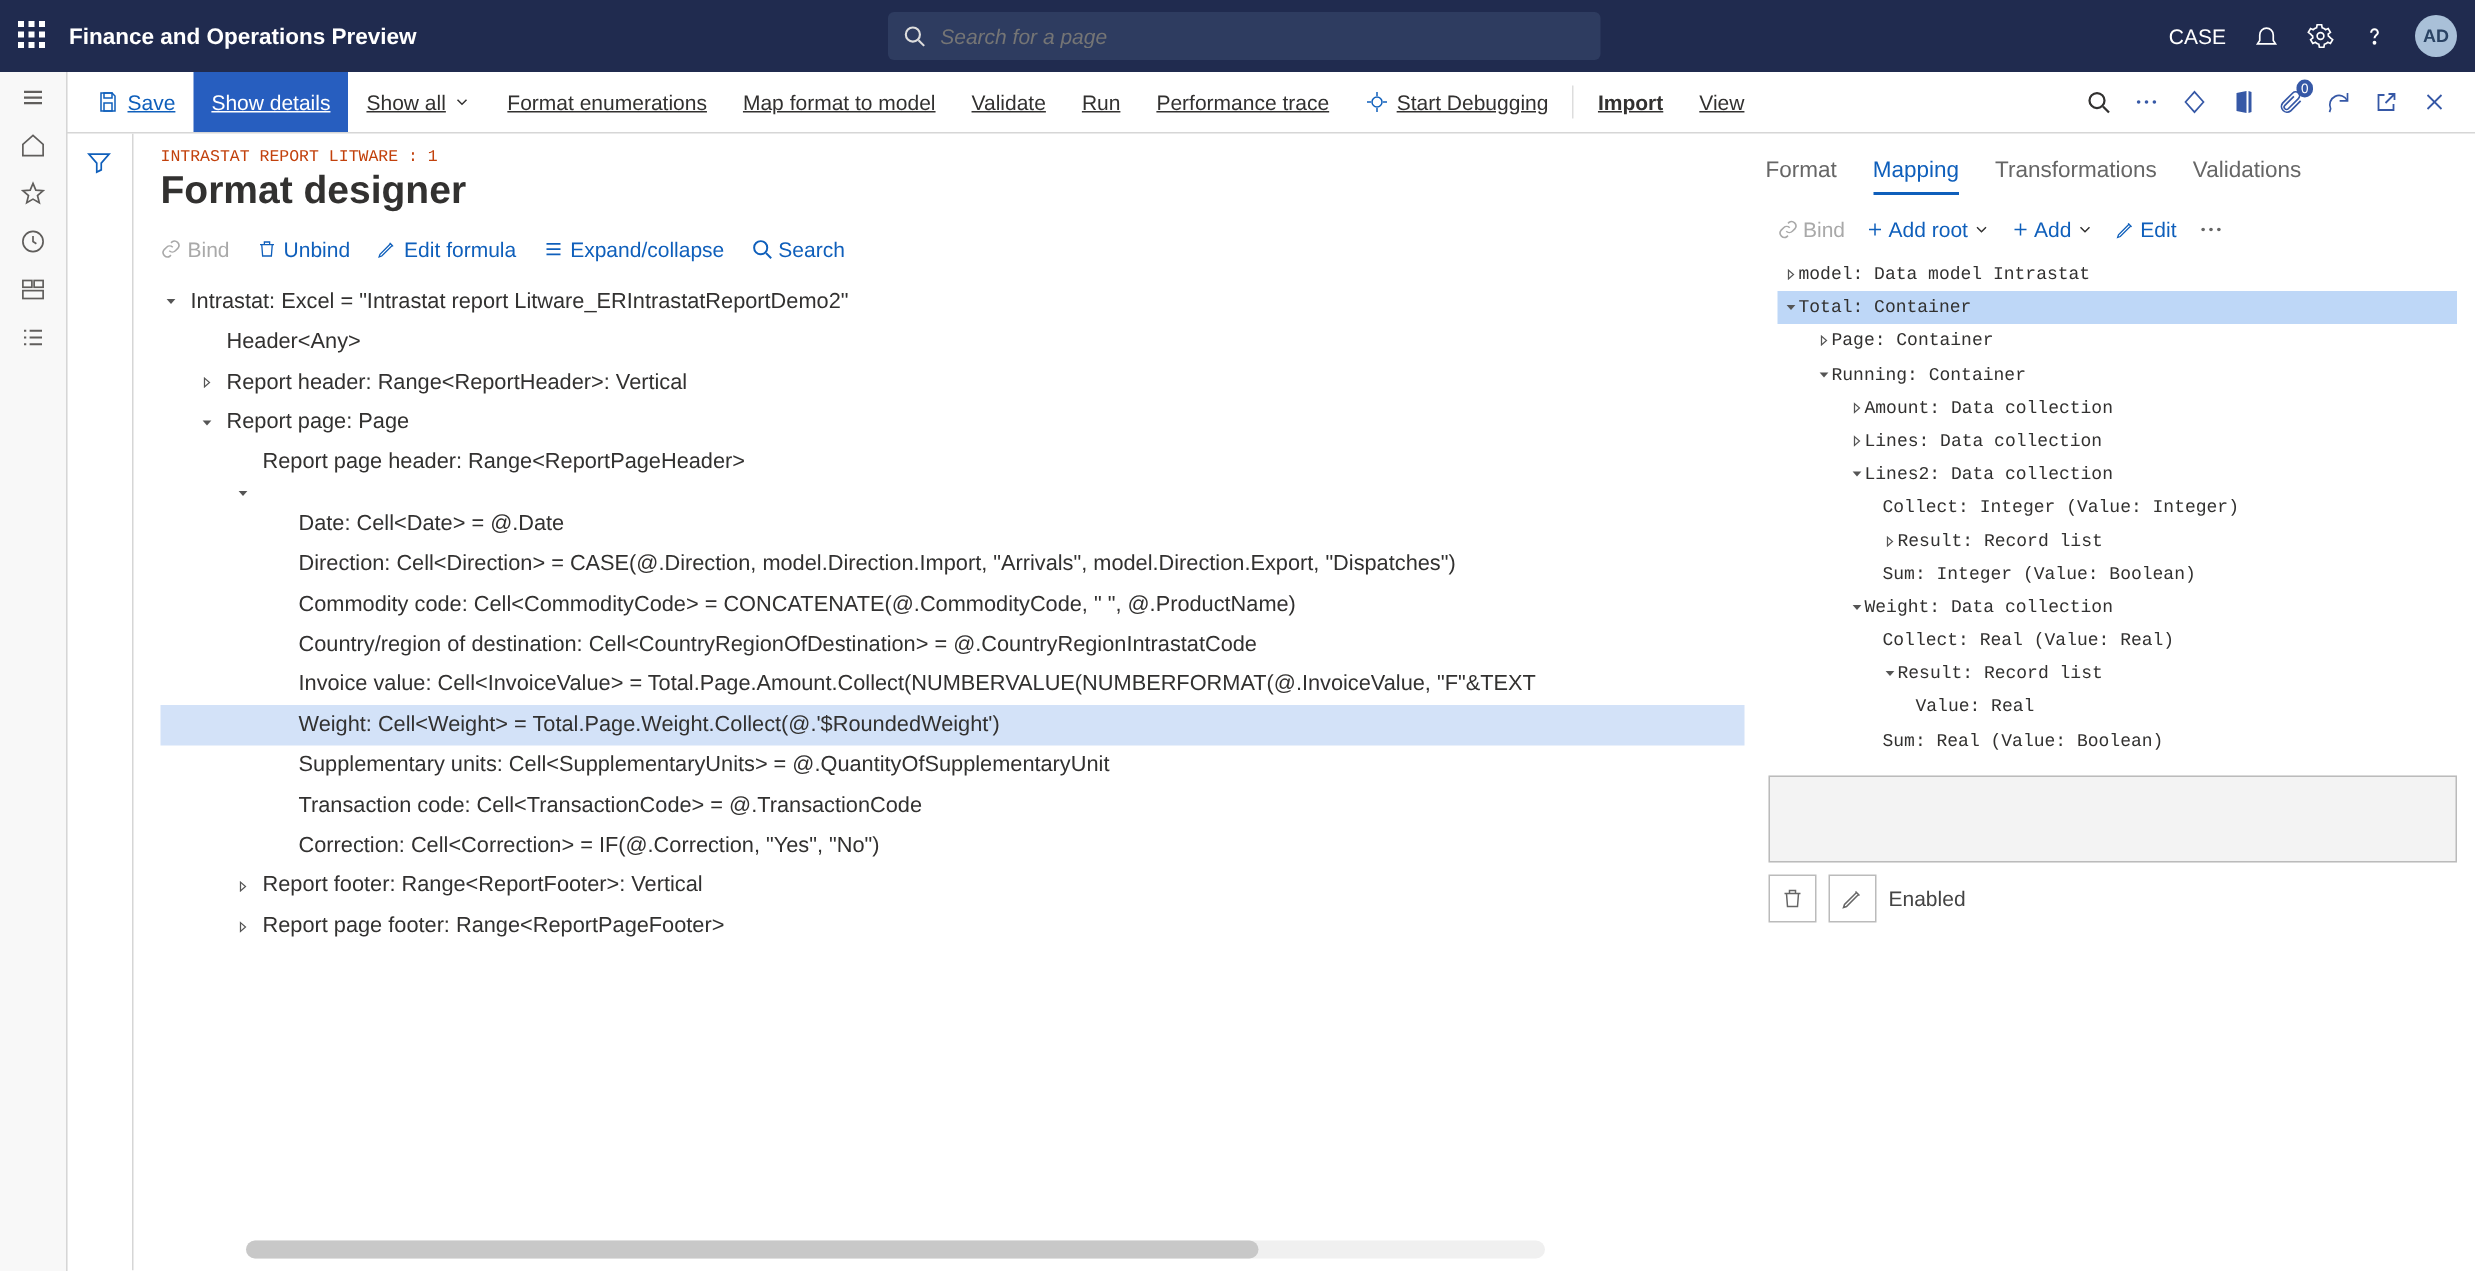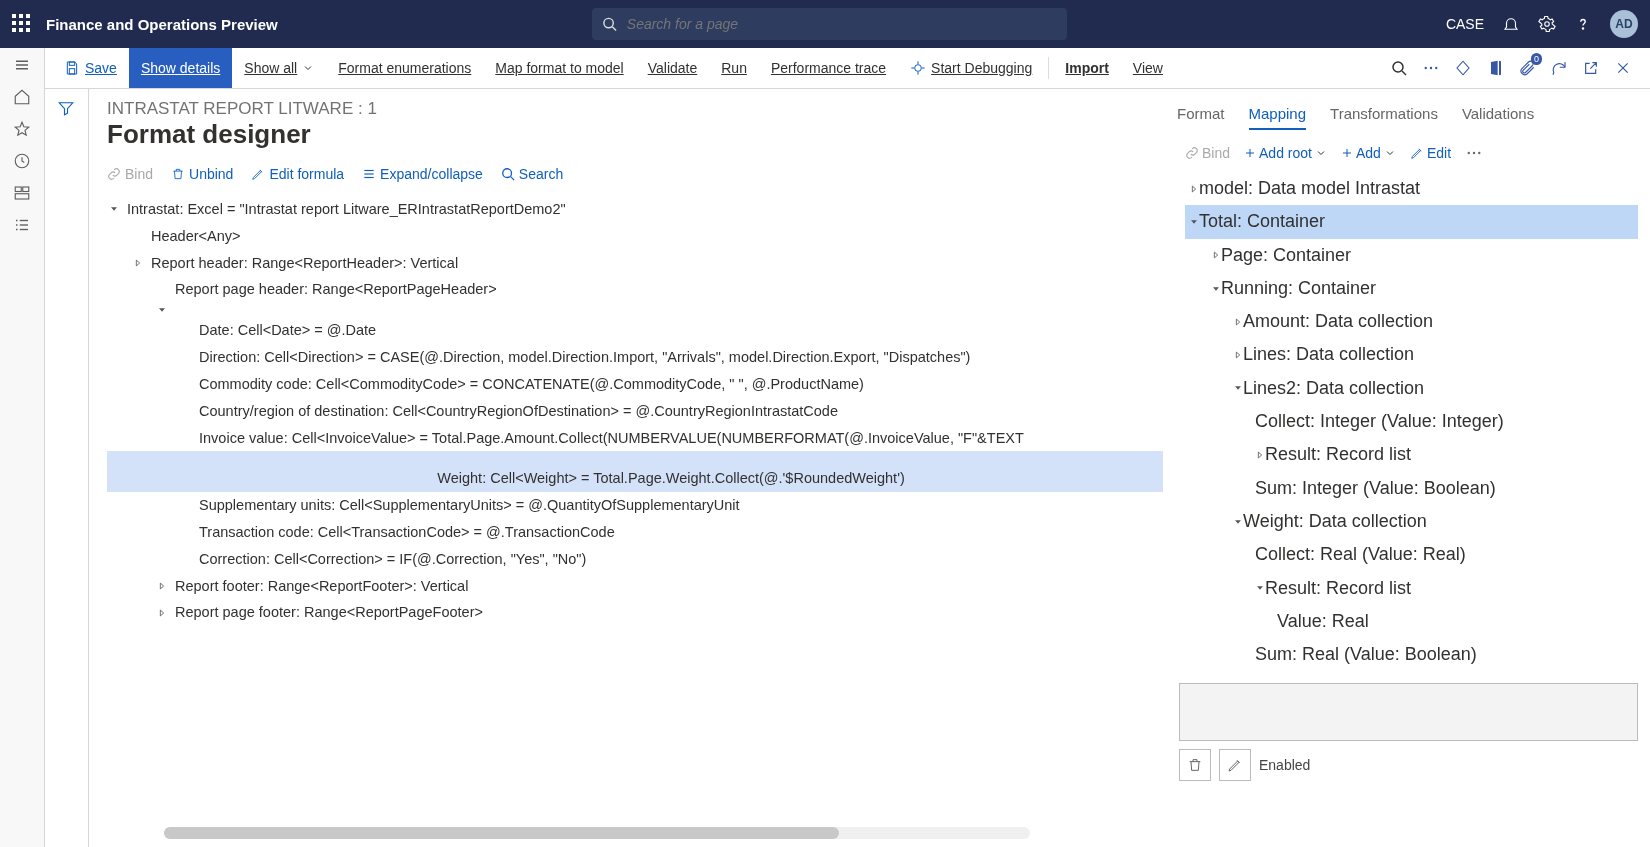--- a/index.html
+++ b/index.html
@@ -36,41 +36,41 @@
 .cmd-right{margin-left:auto;display:flex;align-items:center;gap:14px;padding-right:10px;}
 .cmd-right .ico{cursor:pointer;color:#3658a6;width:18px;height:18px;display:flex;align-items:center;justify-content:center;position:relative;}
 .badge{position:absolute;top:-6px;right:-6px;background:#3658a6;color:#fff;border-radius:8px;font-size:9px;padding:0 3px;line-height:12px;}
 
 
 .content{flex:1;display:flex;overflow:hidden;}
 .filter-col{width:44px;border-right:1px solid var(--cmd-bd);display:flex;justify-content:center;padding-top:10px;}
 .filter-col .i{color:var(--link);cursor:pointer;}
 .main{flex:1;display:flex;overflow:hidden;}
 .left-pane{flex:1;min-width:0;padding:10px 0 0 0;overflow:hidden;display:flex;flex-direction:column;}
-.crumb{font-size:17px;color:#737373;padding:0 0 0 18px;}
+.crumb{font-size:11px;color:#c2410c;padding:0 0 0 18px;font-family:Liberation Mono, monospace;}
 .page-title{font-size:26px;font-weight:600;padding:0 0 8px 18px;}
 .toolbar2{display:flex;gap:18px;padding:8px 0 10px 18px;color:var(--link);font-size:14px;align-items:center;}
 .toolbar2 .tbtn{display:flex;align-items:center;gap:4px;cursor:pointer;}
 .toolbar2 .tbtn.disabled{color:#a9a9a9;}
 
 .tree{padding:4px 10px 10px 18px;overflow:auto;font-size:14.5px;line-height:1.85;}
 .tree .node{display:flex;align-items:center;white-space:nowrap;}
 .tree .arrow{width:14px;height:14px;display:inline-flex;align-items:center;justify-content:center;margin-right:6px;flex-shrink:0;}
 .tree .arrow svg{color:#555;}
-.tree .node.highlight{background:var(--highlight);flex-direction:column;}
+.tree .node.highlight{background:var(--highlight);}
 
 
 .right-pane{width:465px;border-left:none;padding:10px 12px 0 0;display:flex;flex-direction:column;overflow:hidden;}
 .tabs{display:flex;gap:24px;padding:0 0 0 4px;border-bottom:none;font-size:15px;color:#666;}
 .tabs .tab{padding:6px 0;cursor:pointer;}
 .tabs .tab.active{color:var(--link);border-bottom:2px solid var(--link);font-weight:400;}
 .rtoolbar{display:flex;gap:14px;padding:14px 0 10px 12px;color:var(--link);align-items:center;}
 .rtoolbar .tbtn{display:flex;align-items:center;gap:3px;cursor:pointer;}
 .rtoolbar .tbtn.disabled{color:#a9a9a9;}
-.rtree{padding:0px 0 6px 12px;overflow:auto;font-size:18px;line-height:1.85;}
+.rtree{padding:0px 0 6px 12px;overflow:auto;font-size:12px;line-height:1.85;font-family:Liberation Mono, monospace;}
 .rtree .node{display:flex;align-items:center;white-space:nowrap;}
 .rtree .node.selected{background:var(--row-sel);}
 
 .formula-box{margin:6px 0 0 6px;height:56px;border:1px solid #bbb;background:#f3f3f3;}
 .below-box{display:flex;align-items:center;gap:8px;padding:8px 0 0 6px;}
 .icon-btn{width:30px;height:30px;border:1px solid #bbb;display:flex;align-items:center;justify-content:center;background:#fff;cursor:pointer;color:#666;}
 
 .hscroll{position:absolute;left:120px;right:620px;bottom:8px;height:12px;}
 .hscroll .track{height:12px;background:#f0f0f0;border-radius:6px;}
 .hscroll .thumb{position:absolute;left:0;top:0;bottom:0;width:78%;background:#c8c8c8;border-radius:6px;}
@@ -331,20 +331,28 @@
               <span>Header&lt;Any&gt;</span>
             </div>
             <div class="node" style="padding-left: 24px;">
               <span class="arrow">
                 <svg width="10" height="10" viewBox="0 0 24 24" fill="none" stroke="#555" stroke-width="2">
                   <path d="M8 5l8 7-8 7z" fill="none" stroke="#555"></path>
                 </svg>
               </span>
               <span>Report header: Range&lt;ReportHeader&gt;: Vertical</span>
             </div>
+            <div class="node" style="padding-left: 24px;">
+              <span class="arrow">
+                <svg width="10" height="10" viewBox="0 0 24 24" fill="#555">
+                  <path d="M5 8l7 8 7-8z"></path>
+                </svg>
+              </span>
+              <span>Report page: Page</span>
+            </div>
             <div class="node" style="padding-left: 48px;">
               <span class="arrow"></span>
               <span>Report page header: Range&lt;ReportPageHeader&gt;</span>
             </div>
             <div class="node" style="padding-left: 48px;">
               <span class="arrow">
                 <svg width="10" height="10" viewBox="0 0 24 24" fill="#555">
                   <path d="M5 8l7 8 7-8z"></path>
                 </svg>
               </span>

